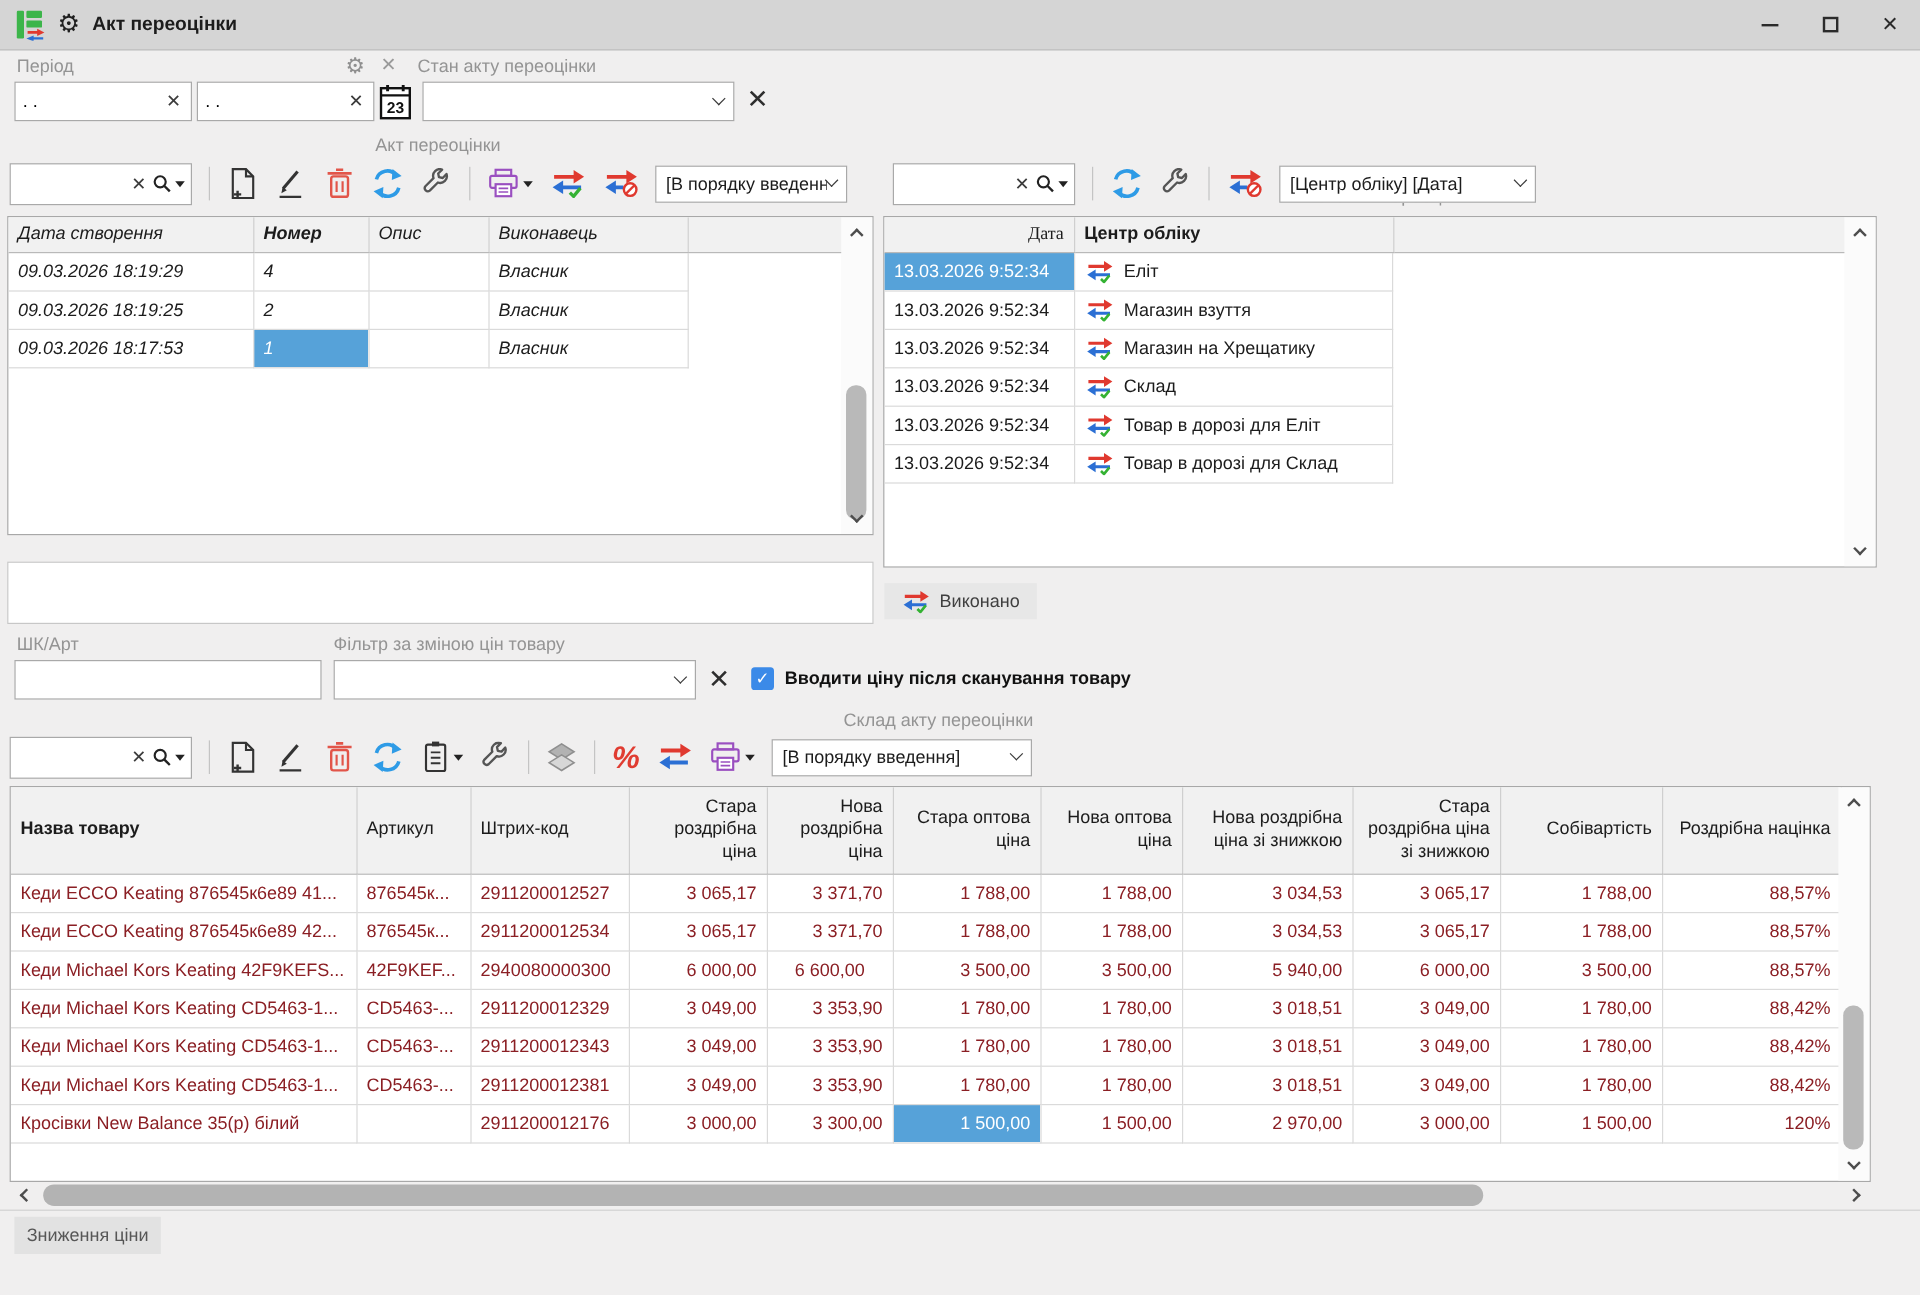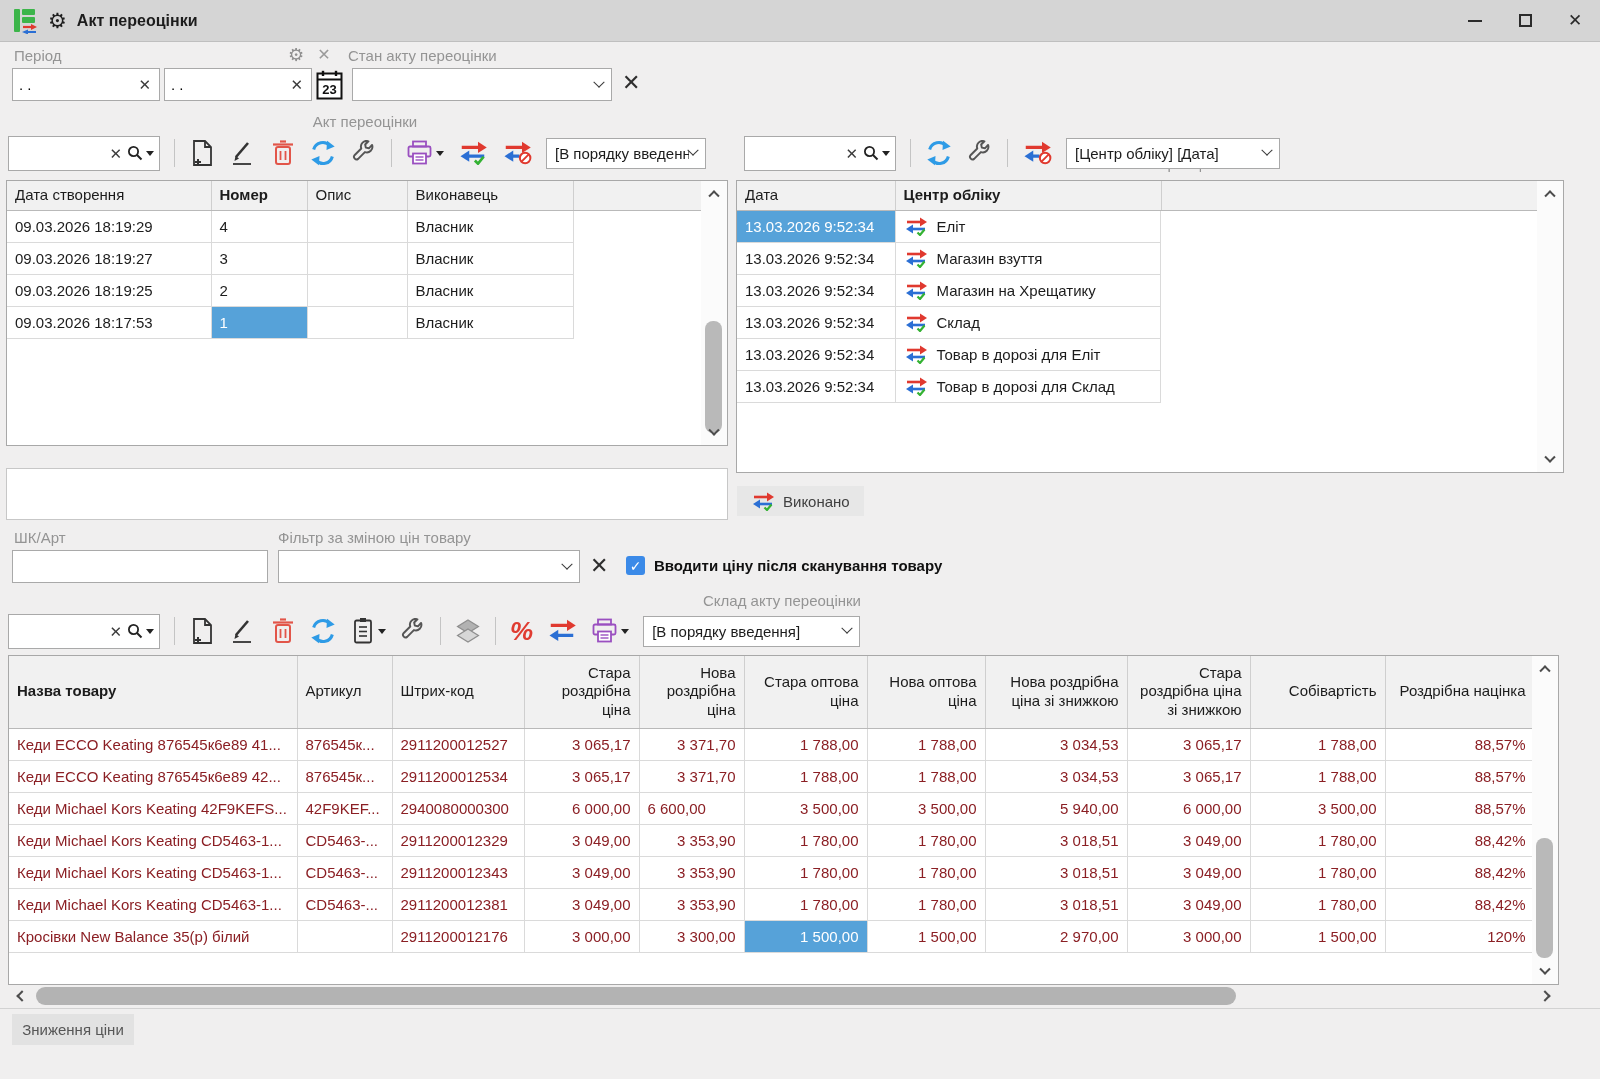--- a/index.html
+++ b/index.html
@@ -226,21 +226,21 @@
         <circle cx="18.5" cy="13.5" r="4.2" fill="#fff" stroke="#e0392f" stroke-width="1.6"></circle>
         <line x1="15.6" y1="16.4" x2="21.4" y2="10.6" stroke="#e0392f" stroke-width="1.6"></line>
       </svg>
     </div>
     <div class="combo sort-combo" style="width:160px;">
       <span class="txt">[В порядку введення]</span>
       <span class="chev down"></span>
     </div>
   </div>
 
-  <div class="grid-box" style="left:6px;top:180px;width:722px;height:266px;">
+  <div class="grid-box" style="left:6px;top:180px;width:722px;height:266px;font-style:italic;">
     <table class="grid grid-sm" style="width: 696px;">
         <colgroup>
           <col style="width: 204px;">
           <col style="width: 96px;">
           <col style="width: 100px;">
           <col style="width: 166px;">
           <col style="width: 130px;">
         </colgroup>
         <thead>
           <tr>
@@ -248,26 +248,20 @@
             <th class="bold" style="text-align: left;">Номер</th>
             <th style="text-align: left;">Опис</th>
             <th style="text-align: left;">Виконавець</th>
             <th class="filler" style="text-align: left;"></th>
           </tr>
         </thead>
         <tbody>
           <tr>
             <td style="text-align: left;">09.03.2026 18:19:29</td>
             <td style="text-align: left;">4</td>
-            <td style="text-align: left;"></td>
-            <td style="text-align: left;">Власник</td>
-          </tr>
-          <tr>
-            <td style="text-align: left;">09.03.2026 18:19:27</td>
-            <td style="text-align: left;">3</td>
             <td style="text-align: left;"></td>
             <td style="text-align: left;">Власник</td>
           </tr>
           <tr>
             <td style="text-align: left;">09.03.2026 18:19:25</td>
             <td style="text-align: left;">2</td>
             <td style="text-align: left;"></td>
             <td style="text-align: left;">Власник</td>
           </tr>
           <tr>
@@ -337,21 +331,21 @@
 
   <div class="grid-box" style="left:736px;top:180px;width:828px;height:293px;">
     <table class="grid grid-sm" style="width: 802px;">
         <colgroup>
           <col style="width: 158px;">
           <col style="width: 266px;">
           <col style="width: 378px;">
         </colgroup>
         <thead>
           <tr>
-            <th style="text-align: left;">Дата</th>
+            <th style="text-align: right; font-family: Liberation Serif, serif;">Дата</th>
             <th class="bold" style="text-align: left;">Центр обліку</th>
             <th class="filler" style="text-align: left;"></th>
           </tr>
         </thead>
         <tbody>
           <tr>
             <td class="sel" style="text-align: left;">13.03.2026 9:52:34</td>
             <td class="with-icon" style="text-align: left;">
   <svg class="ic-transfer" width="24" height="19" viewBox="0 0 24 19">
     <line x1="3" y1="5" x2="17" y2="5" stroke="#e0392f" stroke-width="2.6"></line>
@@ -619,21 +613,21 @@
             <td style="text-align: right;">3 034,53</td>
             <td style="text-align: right;">3 065,17</td>
             <td style="text-align: right;">1 788,00</td>
             <td style="text-align: right;">88,57%</td>
           </tr>
           <tr>
             <td style="text-align: left;">Кеди Michael Kors Keating 42F9KEFS...</td>
             <td style="text-align: left;">42F9KEF...</td>
             <td style="text-align: left;">2940080000300</td>
             <td style="text-align: right;">6 000,00</td>
-            <td style="text-align: left; margin-left: 13px;">6 600,00</td>
+            <td style="text-align: center; margin-left: 13px;">6 600,00</td>
             <td style="text-align: right;">3 500,00</td>
             <td style="text-align: right;">3 500,00</td>
             <td style="text-align: right;">5 940,00</td>
             <td style="text-align: right;">6 000,00</td>
             <td style="text-align: right;">3 500,00</td>
             <td style="text-align: right;">88,57%</td>
           </tr>
           <tr>
             <td style="text-align: left;">Кеди Michael Kors Keating CD5463-1...</td>
             <td style="text-align: left;">CD5463-...</td>

